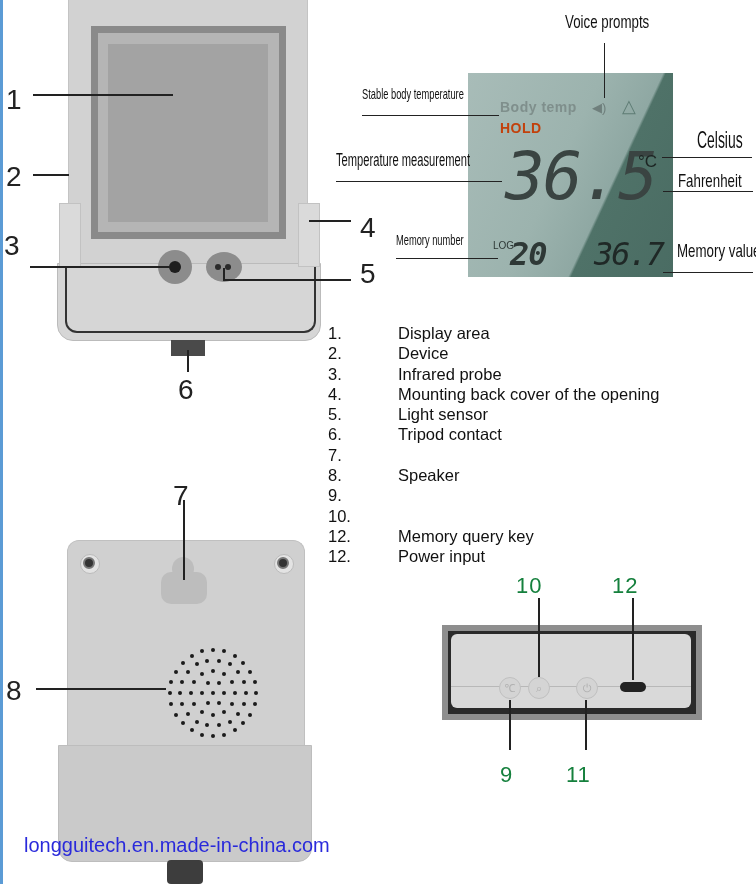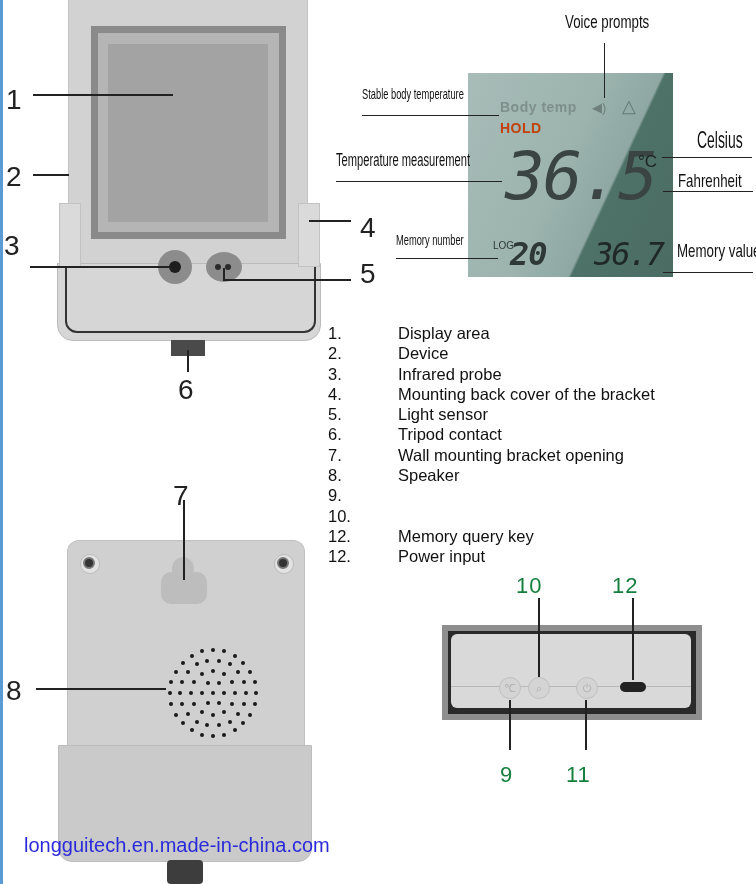--- a/index.html
+++ b/index.html
@@ -177,33 +177,32 @@
   <div class="legend-row">
       <span class="legend-num">2.</span>
       <span class="legend-label">Device</span>
     </div>
   <div class="legend-row">
       <span class="legend-num">3.</span>
       <span class="legend-label">Infrared probe</span>
     </div>
   <div class="legend-row">
       <span class="legend-num">4.</span>
-      <span class="legend-label">Mounting back cover of the bracket</span>
+      <span class="legend-label">Mounting back cover of the opening</span>
     </div>
   <div class="legend-row">
       <span class="legend-num">5.</span>
       <span class="legend-label">Light sensor</span>
     </div>
   <div class="legend-row">
       <span class="legend-num">6.</span>
       <span class="legend-label">Tripod contact</span>
     </div>
   <div class="legend-row">
       <span class="legend-num">7.</span>
-      <span class="legend-label">Wall mounting bracket opening</span>
     </div>
   <div class="legend-row">
       <span class="legend-num">8.</span>
       <span class="legend-label">Speaker</span>
     </div>
   <div class="legend-row">
       <span class="legend-num">9.</span>
     </div>
   <div class="legend-row">
       <span class="legend-num">10.</span>

